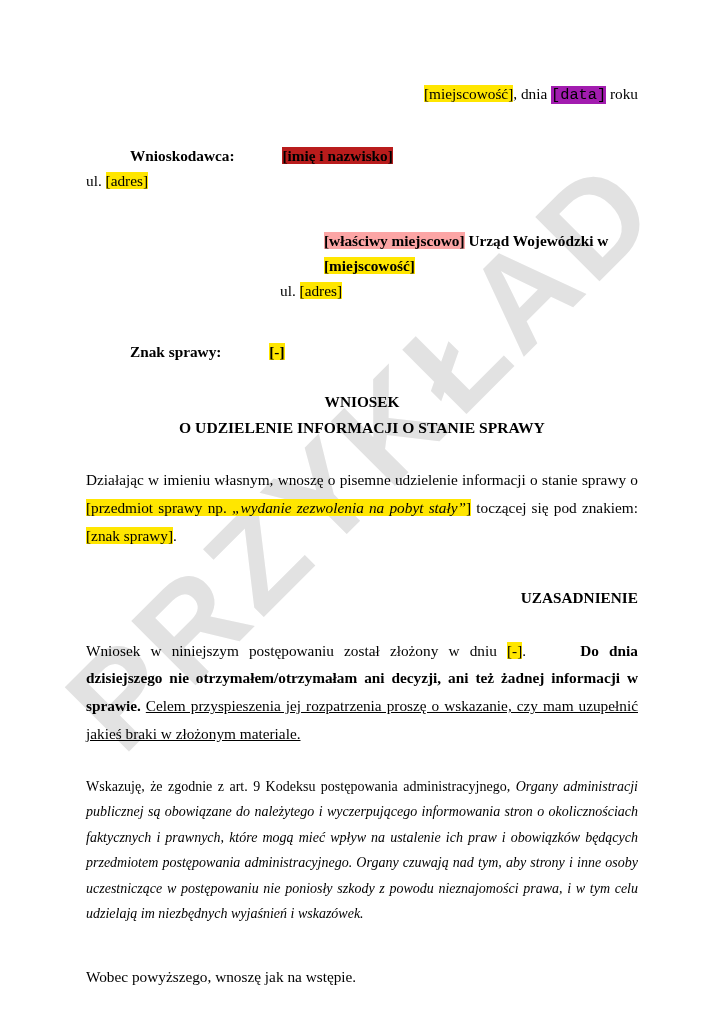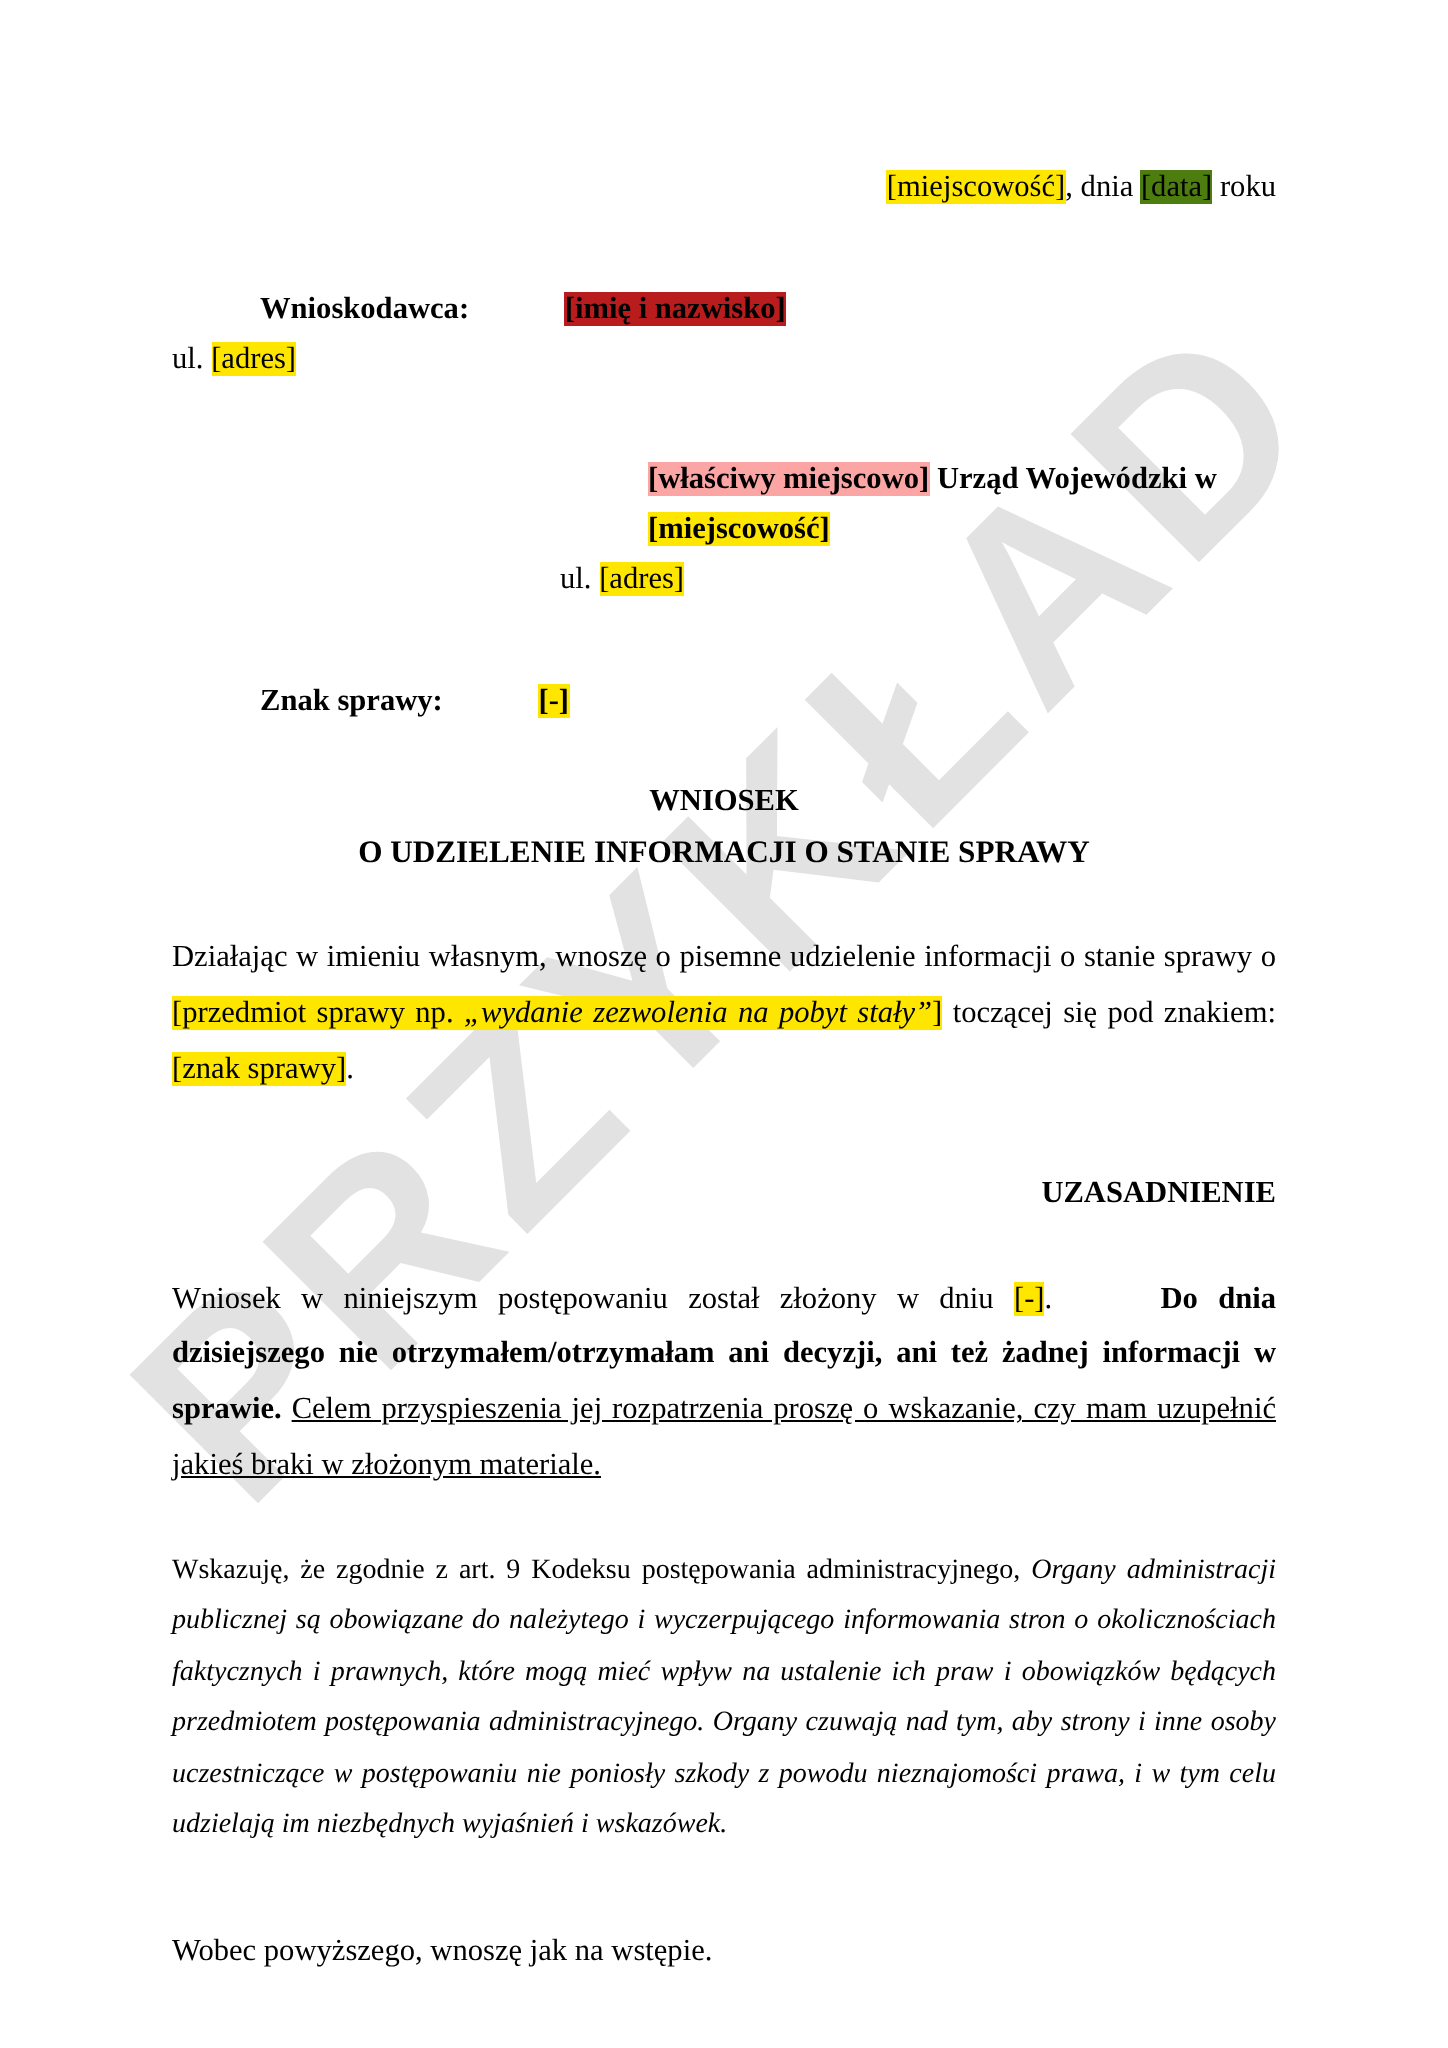--- a/index.html
+++ b/index.html
@@ -120,21 +120,21 @@
 
   <div class="watermark-layer">
     <div class="watermark-text" style="color: rgb(226, 226, 226);">PRZYKŁAD</div>
   </div>
 
   <div class="content">
 
     <div class="top-gap"></div>
 
     <div class="right-line">
-      <span class="hl" style="background: rgb(255, 230, 0);">[miejscowość]</span><span>, dnia </span><span class="hl" style="background: #4d7c0f;">[data]</span><span> roku</span>
+      <span class="hl" style="background: rgb(255, 230, 0);">[miejscowość]</span><span>, dnia </span><span class="hl" style="background: #a21caf; font-family: Liberation Mono, monospace;">[data]</span><span> roku</span>
     </div>
 
     <div class="spacer-l"></div>
 
     <div class="line">
       <span class="b">Wnioskodawca:</span>
       <span class="hl b" style="background: #b91c1c;">[imię i nazwisko]</span>
     </div>
     <div class="line">
       <span>ul.</span>

